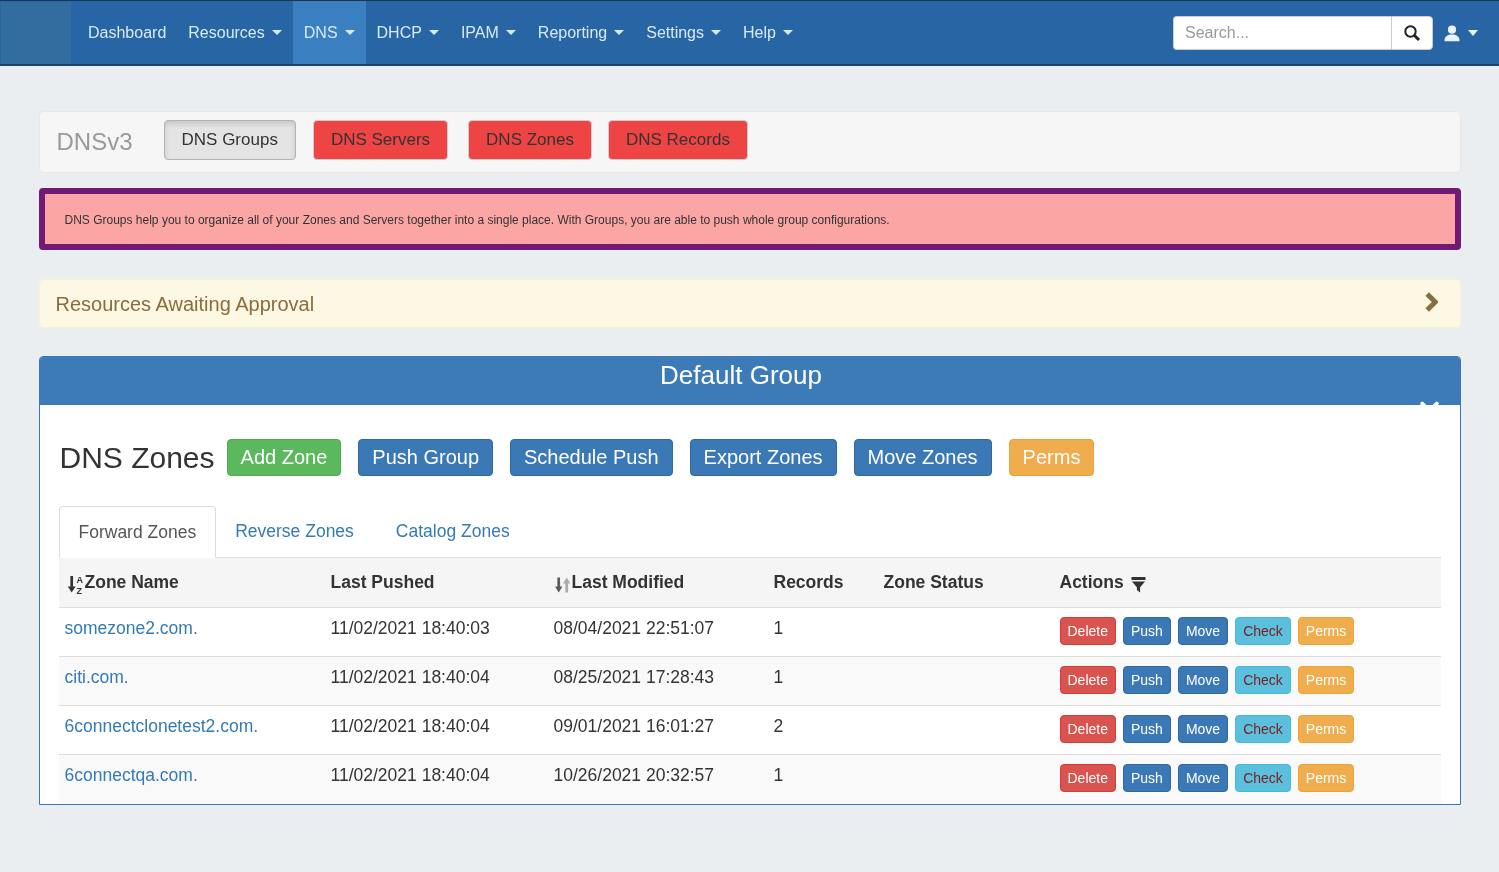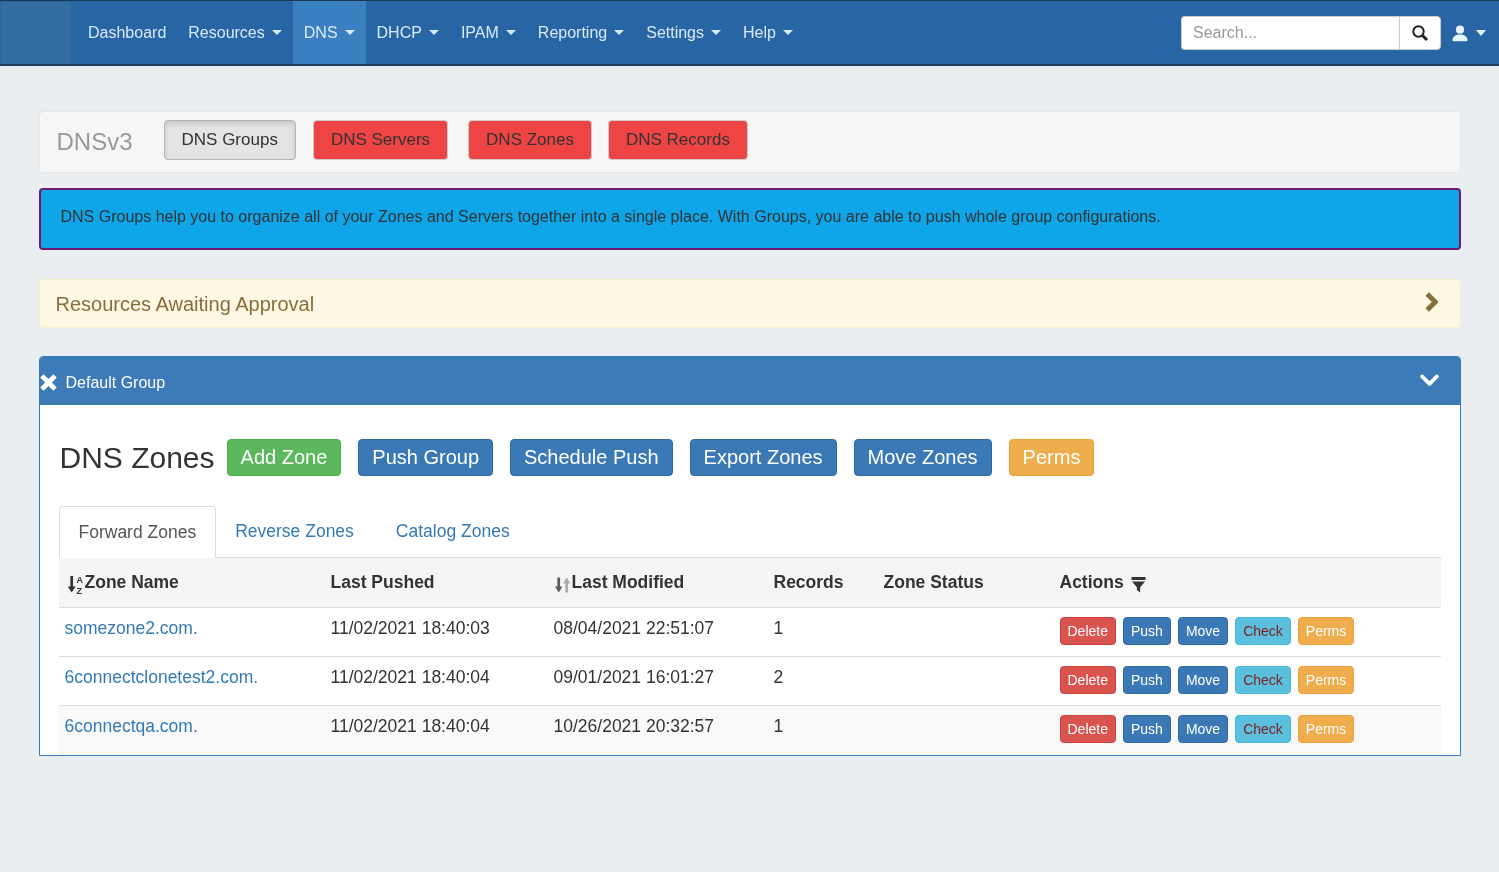--- a/index.html
+++ b/index.html
@@ -38,21 +38,21 @@
 }
 .nav-item.active { background:#3a80c0; }
 .caret {
   display:inline-block;
   margin-left:7px;
   width:0; height:0;
   border-left:5px solid transparent;
   border-right:5px solid transparent;
   border-top:5px solid #d9e9f7;
 }
-.nav-right { position:absolute; right:13px; top:15px; display:flex; align-items:center; }
+.nav-right { position:absolute; right:21px; top:15px; display:flex; align-items:center; }
 .search-box { display:flex; }
 .search-input {
   width:218px; height:34px;
   background:#fff;
   border:1px solid #ccc;
   border-right:none;
   border-radius:4px 0 0 4px;
   color:#999;
   font-size:16px;
   line-height:32px;
@@ -125,26 +125,26 @@
 }
 .btn-success { background:#5cb85c; border-color:#4cae4c; color:#fff; }
 .btn-primary { background:#3a78b6; border-color:#31689e; color:#fff; }
 .btn-warning { background:#f0ad4e; border-color:#eea236; color:#fff; }
 .btn-danger  { background:#d9534f; border-color:#d43f3a; color:#fff; }
 .btn-info    { background:#5bc0de; border-color:#46b8da; color:#7f1d1d; }
 h1 .btn { font-size:15px; padding:7px 12px; margin-left:14px; line-height:21px; }
 
 .helpbox {
   margin-top:15px;
-  background:#0ea5e9;
-  border:2px solid #701a75;
+  background:#fca5a5;
+  border:6px solid #701a75;
   border-radius:4px;
   padding:15px 22px 0 20px;
   height:62px;
-  font-size:16px;
+  font-size:12px;
   line-height:23px;
   color:#333;
 }
 
 .alert {
   margin-top:29px;
   background:#fcf8e3;
   border:1px solid #faf2cc;
   border-radius:4px;
   height:49px;
@@ -162,22 +162,23 @@
   border-radius:4px 4px 0 0;
   background:#fff;
 }
 .panel-heading {
   background:#3c7ab8;
   color:#fff;
   height:48px;
   display:flex;
   align-items:center;
   padding:3px 17px 0 0;
-  font-size:16px;
+  font-size:26px;
   border-radius:3px 3px 0 0;
+  flex-direction:column;
 }
 .panel-heading .chev { margin-left:auto; }
 .panel-body { padding:10px 19px 0 19px; }
 h2.dnszones {
   font-size:30px;
   font-weight:normal;
   margin:24px 0 0 1px;
   color:#333;
   display:flex;
   align-items:center;
@@ -342,20 +343,28 @@
         </thead>
         <tbody>
           <tr>
             <td><a>somezone2.com.</a></td>
               <td>11/02/2021 18:40:03</td>
               <td>08/04/2021 22:51:07</td>
               <td>1</td>
               <td></td>
             <td><span class="btn btn-xs btn-danger">Delete</span><span class="btn btn-xs btn-primary">Push</span><span class="btn btn-xs btn-primary">Move</span><span class="btn btn-xs btn-info">Check</span><span class="btn btn-xs btn-warning">Perms</span></td>
           </tr>
+          <tr class="stripe">
+            <td><a>citi.com.</a></td>
+              <td>11/02/2021 18:40:04</td>
+              <td>08/25/2021 17:28:43</td>
+              <td>1</td>
+              <td></td>
+            <td><span class="btn btn-xs btn-danger">Delete</span><span class="btn btn-xs btn-primary">Push</span><span class="btn btn-xs btn-primary">Move</span><span class="btn btn-xs btn-info">Check</span><span class="btn btn-xs btn-warning">Perms</span></td>
+          </tr>
           <tr>
             <td><a>6connectclonetest2.com.</a></td>
               <td>11/02/2021 18:40:04</td>
               <td>09/01/2021 16:01:27</td>
               <td>2</td>
               <td></td>
             <td><span class="btn btn-xs btn-danger">Delete</span><span class="btn btn-xs btn-primary">Push</span><span class="btn btn-xs btn-primary">Move</span><span class="btn btn-xs btn-info">Check</span><span class="btn btn-xs btn-warning">Perms</span></td>
           </tr>
           <tr class="stripe">
             <td><a>6connectqa.com.</a></td>

